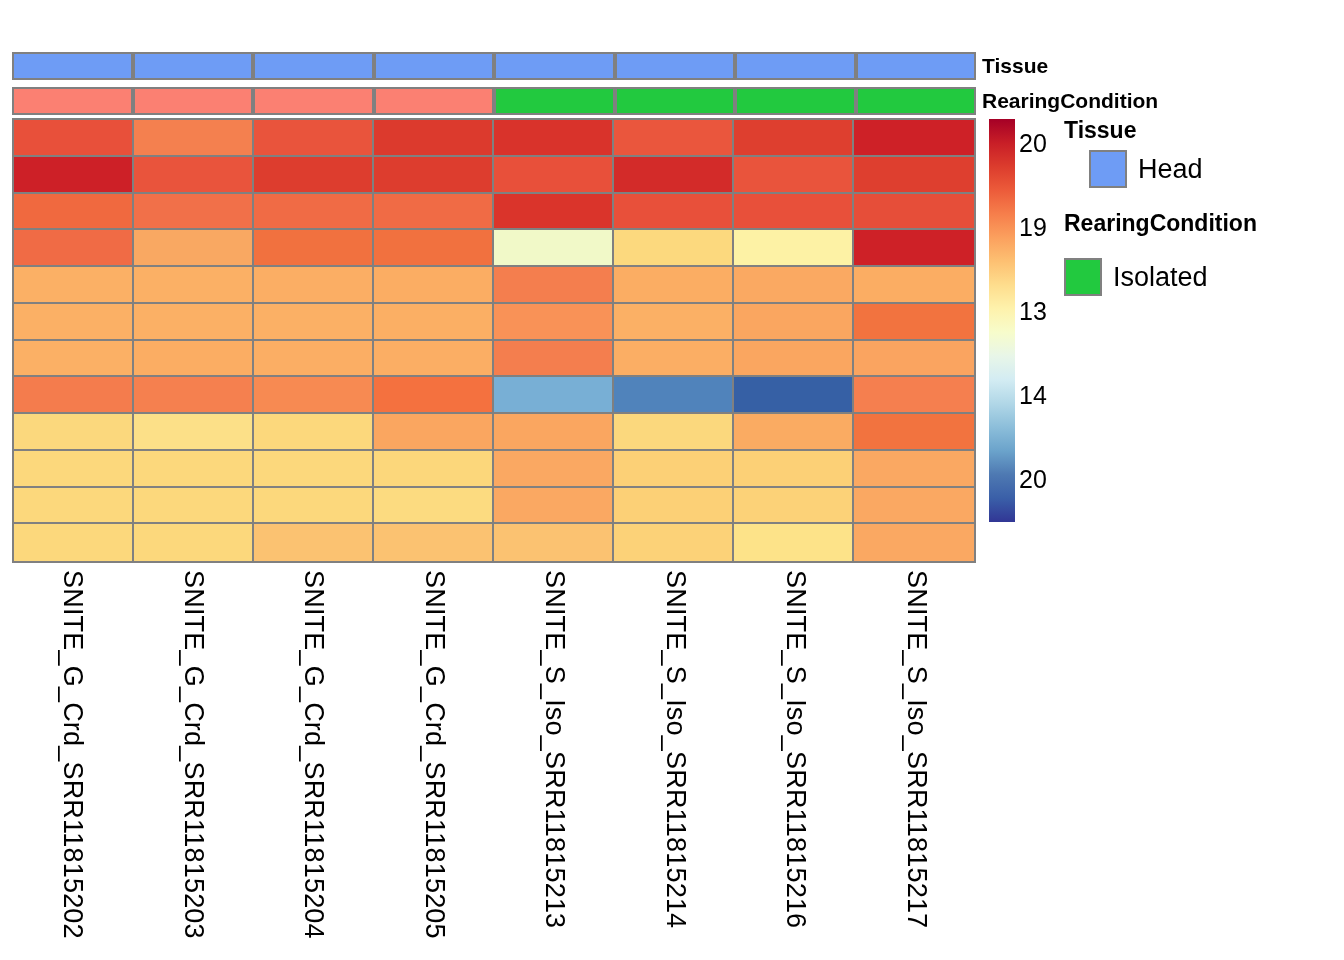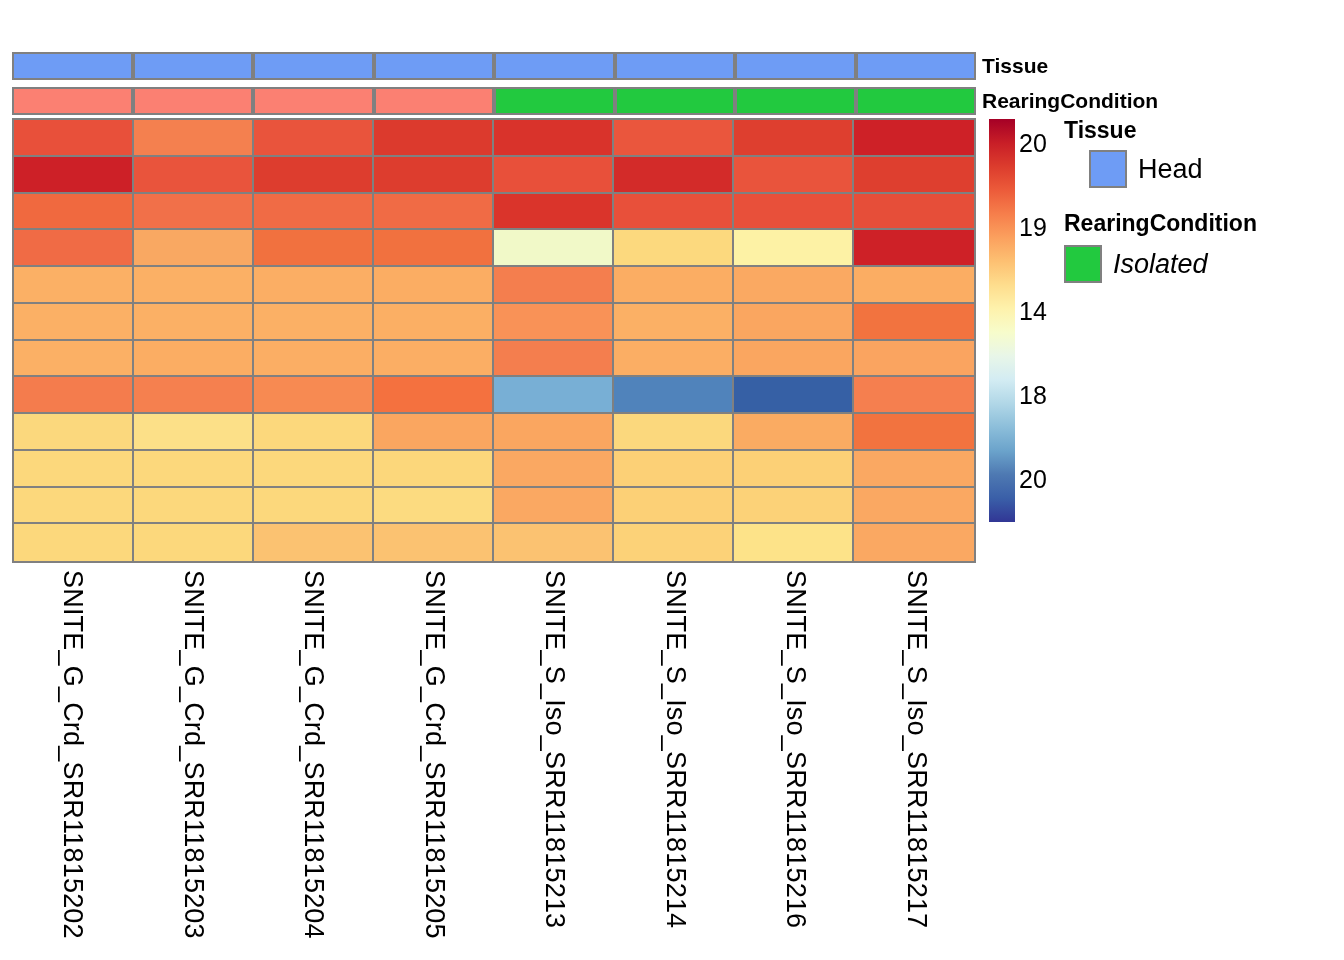--- a/index.html
+++ b/index.html
@@ -156,21 +156,21 @@
   .legend-item-label {
     margin-left: 11px;
     font-size: 27px;
     line-height: 27px;
     white-space: nowrap;
   }
 
   #legend-tissue-title    { top: 117px; }
   #legend-tissue-item-0   { top: 150px; margin-left: 25px; }
   #legend-rearing-title   { top: 210px; }
-  #legend-rearing-item-0  { top: 245px; font-style: italic; }
+  #legend-rearing-item-0  { top: 258px; }
   #legend-rearing-item-1  { top: 283px; }
 </style>
 </head>
 <body>
 
 <div id="root">
 
 
   <div class="anno-row" id="anno-tissue">
       <div class="anno-cell" title="Head" style="background: rgb(110, 156, 245);"></div>
@@ -333,16 +333,16 @@
   </div>
 
   <div class="legend-title" id="legend-rearing-title">RearingCondition</div>
   <div class="legend-item" id="legend-rearing-item-0">
     <div class="legend-swatch" style="background:#22C93F"></div>
     <div class="legend-item-label">Isolated</div>
   </div>
 
 <div class="cb-tick-label" style="top: 131.188px;">20</div>
     <div class="cb-tick-label" style="top: 215.146px;">19</div>
-    <div class="cb-tick-label" style="top: 299.104px;">14</div>
-    <div class="cb-tick-label" style="top: 383.062px;">18</div>
+    <div class="cb-tick-label" style="top: 299.104px;">13</div>
+    <div class="cb-tick-label" style="top: 383.062px;">14</div>
     <div class="cb-tick-label" style="top: 467.021px;">20</div>
   </div>
 
 </body></html>

